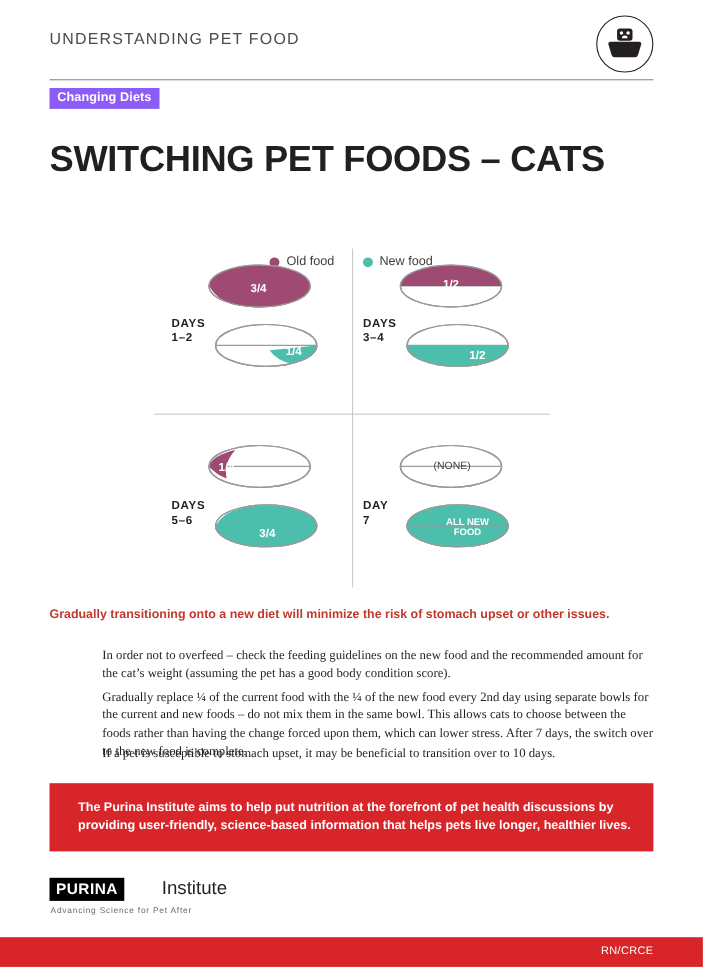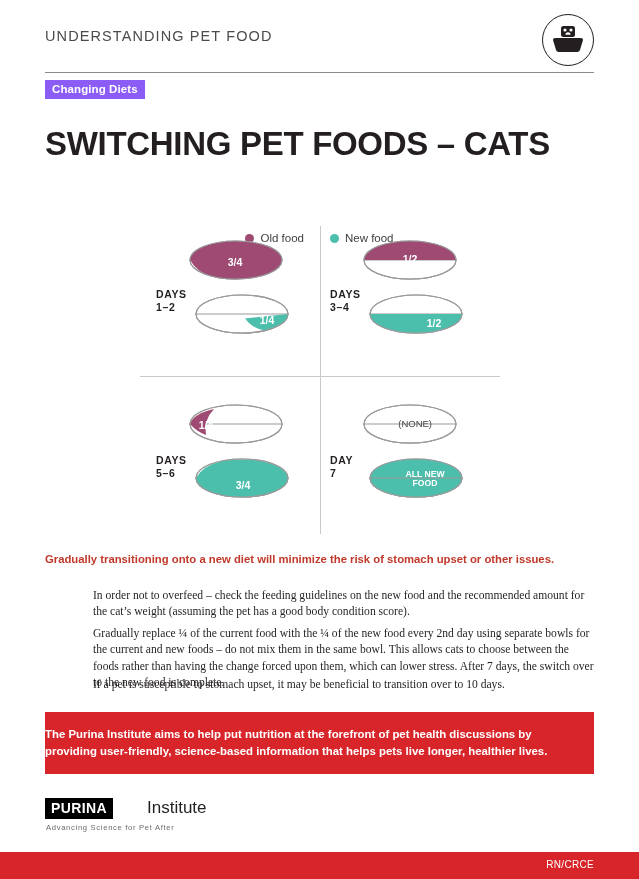--- a/index.html
+++ b/index.html
@@ -167,21 +167,21 @@
 
   .frac {
     position: absolute;
     font-size: 10.5px;
     font-weight: 700;
     color: #ffffff;
     text-align: center;
     line-height: 1.1;
     pointer-events: none;
   }
-  .frac.dark { color: #444444; font-weight: 400; font-size: 9.5px; text-align: right; }
+  .frac.dark { color: #444444; font-weight: 400; font-size: 9.5px; }
 
   
   .lead {
     position: absolute;
     left: 45px;
     right: 45px;
     top: 552px;
     font-size: 11.3px;
     font-weight: 700;
     color: #c0392b;
@@ -202,21 +202,21 @@
   .p3 { top: 677px; }
 
   
   .callout {
     position: absolute;
     left: 45px;
     right: 45px;
     top: 712px;
     background: #d8252a;
     color: #ffffff;
-    padding: 14px 16px 15px 0;
+    padding: 14px 16px 15px 26px;
     box-sizing: border-box;
     font-size: 11.4px;
     font-weight: 700;
     line-height: 1.45;
   }
 
   
   .footer-logo {
     position: absolute;
     left: 45px;

